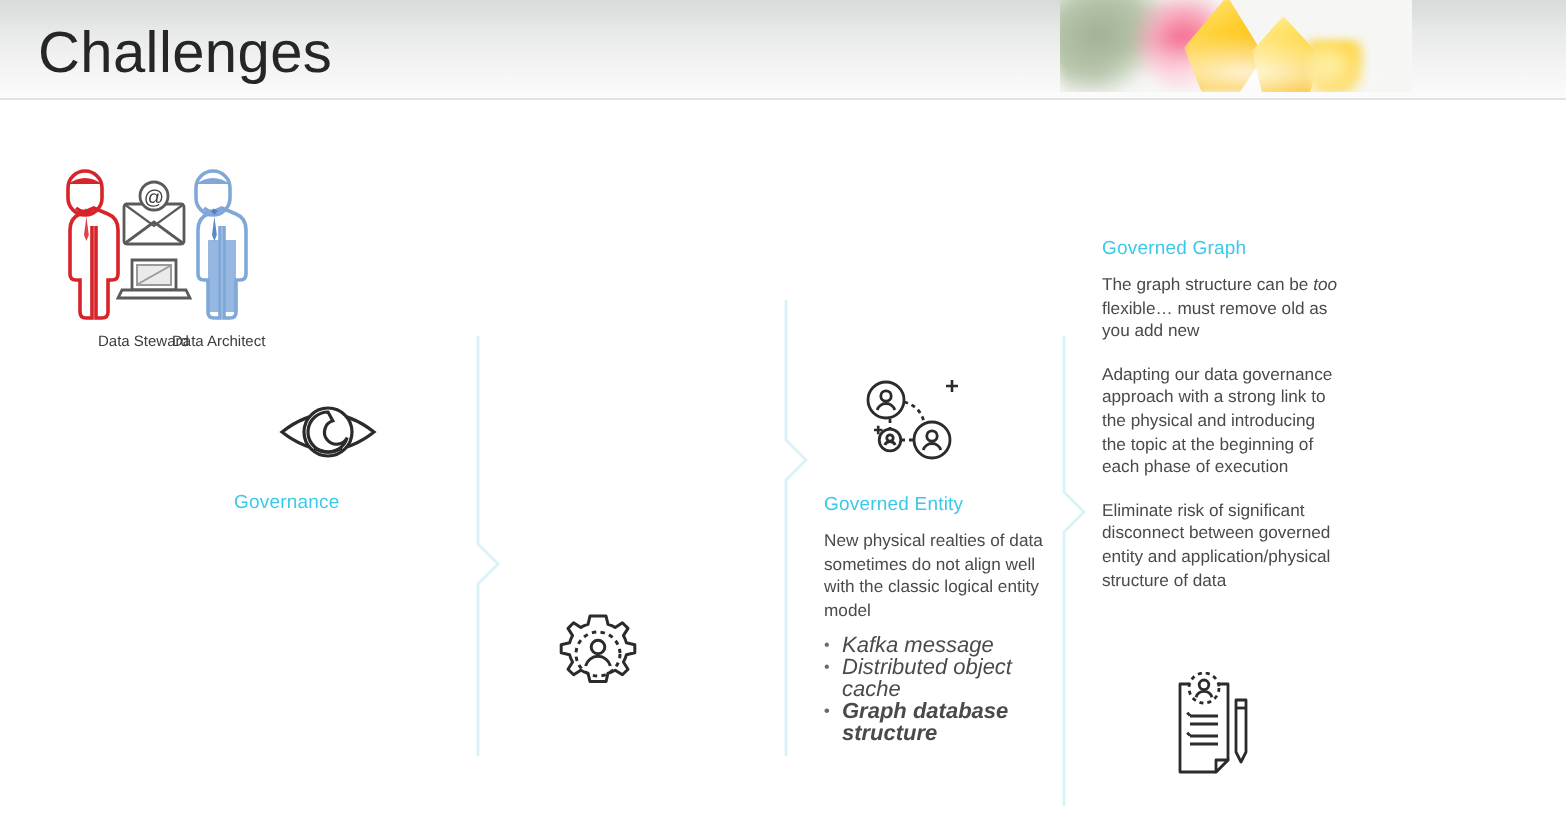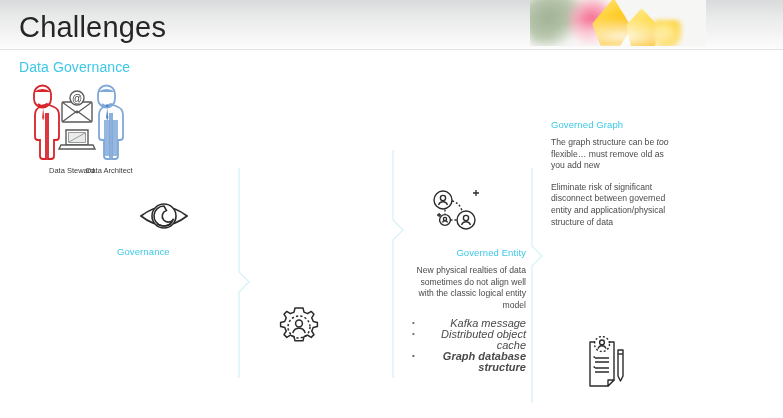--- a/index.html
+++ b/index.html
@@ -119,21 +119,20 @@
     <div class="leaf"></div>
     <div class="pink"></div>
     <div class="pet1"></div>
     <div class="pet2"></div>
     <div class="pet3"></div>
     <div class="glow"></div>
   </div>
 
   <div class="page-title">Challenges</div>
 
-  <div class="section-label">Data Governance</div>
 
   <div class="people">
     <svg width="145" height="80" viewBox="0 0 145 80">
 
       <g fill="none" stroke="#d8232a" stroke-width="1.8">
         <path d="M24 10 a8.5 8.5 0 0 1 17 0 v5 a8.5 8.5 0 0 1 -17 0 z"></path>
         <path d="M24 8 q8.5 -6 17 0" fill="#d8232a" stroke="none"></path>
         <path d="M28 20 q4.5 4 9 0 l7 3 q5 2 5 8 v22 q0 3 -3 3 h-2 v16 q0 3 -3 3 h-3 v-46"></path>
         <path d="M37 20 l-7 3 q-5 2 -5 8 v22 q0 3 3 3 h2 v16 q0 3 3 3 h3 v-46"></path>
       </g>
@@ -230,33 +229,34 @@
         <path d="M24 14 q8 2 10 10" stroke-dasharray="2 2"></path>
         <path d="M17 22.5 V27" stroke-dasharray="2 2"></path>
         <path d="M22.5 33 H29" stroke-dasharray="2 2"></path>
       </g>
       <g stroke="#2b2b2b" stroke-width="1.3" fill="none">
         <path d="M45 6 h6 M48 3 v6"></path>
         <path d="M9 28 h4.2 M11.1 25.9 v4.2"></path>
       </g>
     </svg>
   </div>
-  <div class="col" style="left:412px;top:247px;width:114px;text-align:right;">
+  <div class="col" style="left:412px;top:247px;width:114px;">
     <div class="col-title">Governed Entity</div>
     <p class="col-body">New physical realties of data sometimes do not align well with the classic logical entity model</p>
     <ul class="bullets">
       <li>Kafka message</li>
       <li>Distributed object cache</li>
       <li class="strong">Graph database structure</li>
     </ul>
   </div>
 
   <div class="col" style="left:551px;top:119px;width:118px;">
     <div class="col-title">Governed Graph</div>
     <p class="col-body"><span>The graph structure can be </span><i>too</i><span> flexible… must remove old as you add new</span></p>
+    <p class="col-body">Adapting our data governance approach with a strong link to the physical and introducing the topic at the beginning of each phase of execution</p>
     <p class="col-body">Eliminate risk of significant disconnect between governed entity and application/physical structure of data</p>
   </div>
   <div class="icon-wrap" style="left:585px;top:336px;">
     <svg width="46" height="52" viewBox="0 0 46 52">
       <g fill="none" stroke="#2b2b2b" stroke-width="1.4" stroke-linejoin="round">
         <path d="M5 6 h24 v38 l-6 6 h-18 z" fill="#ffffff"></path>
         <circle cx="17" cy="8" r="7.5" fill="#ffffff" stroke-dasharray="2 2"></circle>
         <circle cx="17" cy="6.4" r="2.4" stroke-dasharray="none"></circle>
         <path d="M13 12.6 a4.2 4.2 0 0 1 8 0" stroke-dasharray="none"></path>
         <path d="M10 22 h14 M10 26 h14 M10 32 h14 M10 36 h14" stroke-width="1.6"></path>

